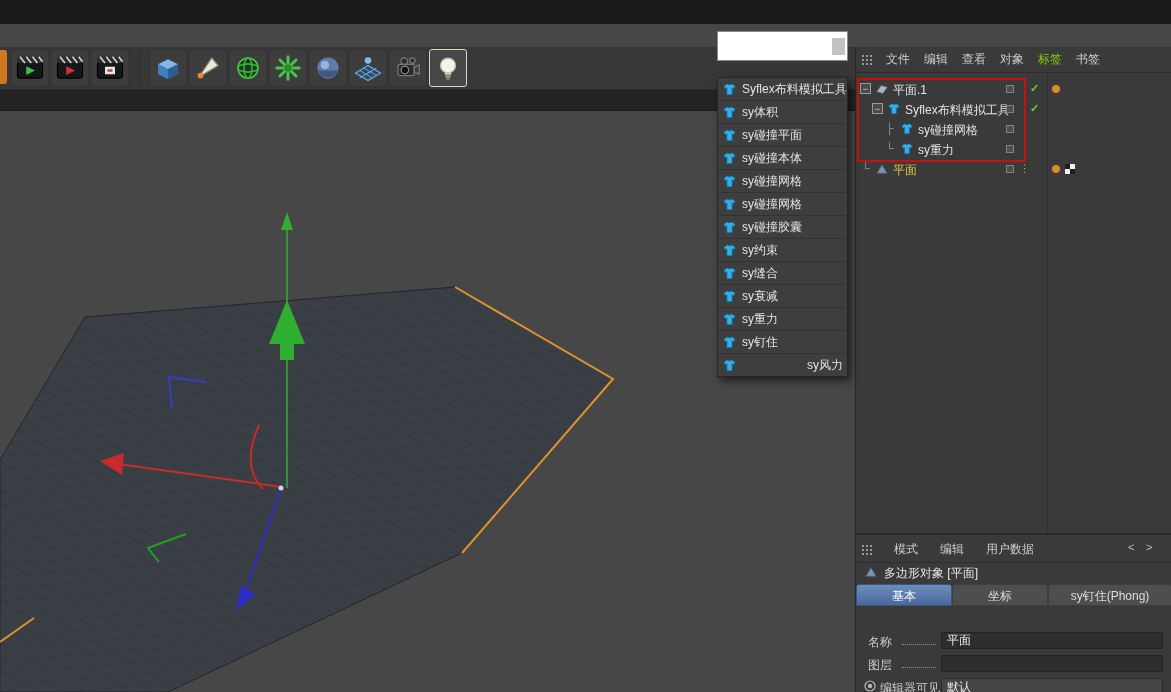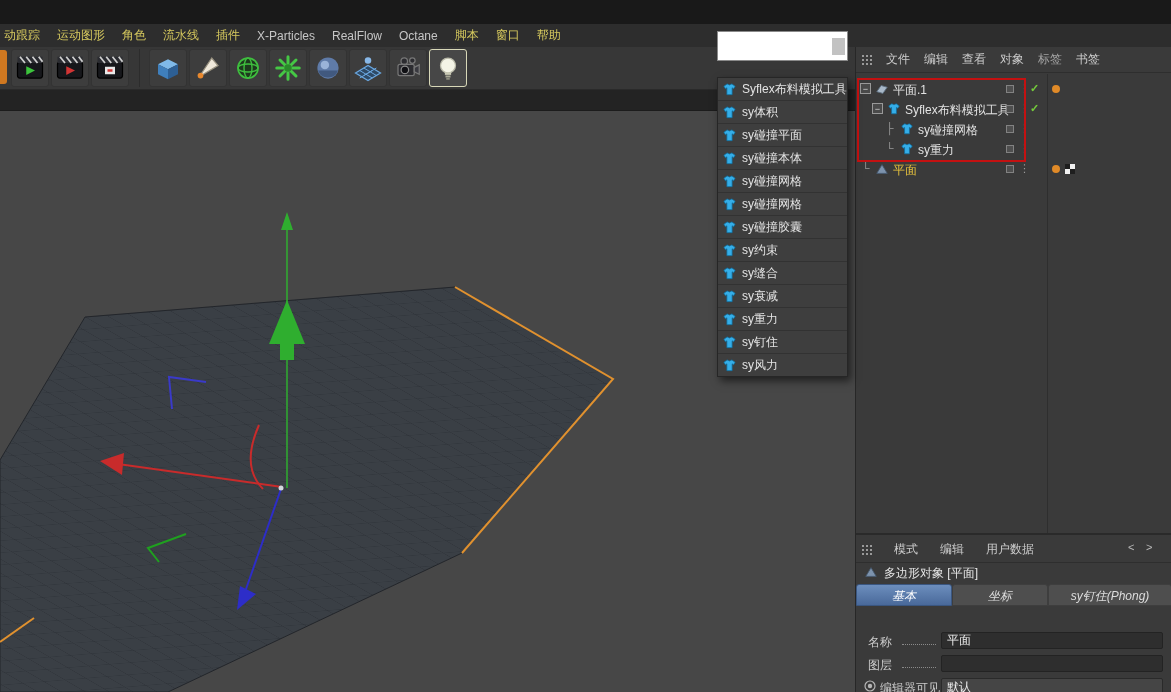--- a/index.html
+++ b/index.html
@@ -25,29 +25,29 @@
   #viewport{left:0;top:90px;width:855px;height:602px;}
 
   
   #dropdown{left:717px;top:31px;width:131px;z-index:40;}
   #dd-search{height:30px;background:#ffffff;border:1px solid #8a8a8a;display:flex;align-items:center;box-sizing:border-box;}
   #dd-search input{flex:1;min-width:0;border:none;outline:none;font-size:12px;background:transparent;padding:0 4px;color:#222;}
   #dd-thumb{width:13px;height:17px;background:#c2c2c2;margin-right:2px;}
   #dd-gap{height:16px;}
   #dd-list{background:#3e3e3e;border:1px solid #262626;box-shadow:3px 4px 8px rgba(0,0,0,.55);}
   .dd-item{height:22px;display:flex;align-items:center;gap:5px;padding:0 4px;border-bottom:1px solid #323232;font-size:12px;color:#e3e3e3;white-space:nowrap;overflow:hidden;}
-  .dd-item:last-child{border-bottom:none;}
+  .dd-item:last-child{border-bottom:none;justify-content:space-between;}
   .dd-item svg{width:15px;height:15px;flex:0 0 15px;}
 
   
   #rpanel{left:855px;top:47px;width:316px;height:645px;background:#3a3a3a;border-left:1px solid #272727;box-sizing:border-box;overflow:hidden;}
   #om-menu,#am-menu{position:absolute;left:0;width:316px;height:26px;display:flex;align-items:center;gap:14px;padding-left:6px;box-sizing:border-box;border-bottom:1px solid #2e2e2e;}
   #om-menu{top:0;}
   .pm{font-size:12px;color:#cccccc;white-space:nowrap;}
-  .pm.hl{color:#a3a3a3;}
+  .pm.hl{color:#84cc16;}
   .gridicon{width:10px;height:10px;}
 
   .trow{position:absolute;left:0;width:316px;height:20px;}
   .toggle{position:absolute;top:4px;width:11px;height:11px;border:1px solid #999;background:#4a4a4a;color:#ddd;font-size:9px;line-height:10px;text-align:center;box-sizing:border-box;}
   .ticon{position:absolute;top:3px;width:14px;height:14px;}
   .tlabel{position:absolute;top:3px;font-size:12px;color:#e2e2e2;white-space:nowrap;}
   .tlabel.yellow{color:#e8c33d;}
   .branch{position:absolute;top:3px;color:#9a9a9a;font-size:11px;}
   .sq{position:absolute;top:6px;width:8px;height:8px;border:1px solid #828282;background:#4f4f4f;box-sizing:border-box;}
   .vdots{position:absolute;top:3px;color:#9a9a9a;font-size:11px;}
@@ -57,21 +57,21 @@
   #red-box{position:absolute;left:1px;top:31px;width:165px;height:80px;border:2px solid #c41111;pointer-events:none;}
   #om-vdiv{position:absolute;left:191px;top:27px;width:1px;height:459px;background:#2e2e2e;}
 
   #am{position:absolute;left:0;top:486px;width:316px;height:159px;border-top:2px solid #2a2a2a;background:#3a3a3a;box-sizing:border-box;}
   #am-menu{top:2px;gap:22px;}
   .chev{position:absolute;top:6px;font-size:11px;color:#bbb;}
   #am-title{position:absolute;left:0;top:26px;width:316px;height:22px;}
   #am-title svg{position:absolute;left:8px;top:4px;width:14px;height:14px;}
   #am-title span{position:absolute;left:28px;top:4px;font-size:12px;color:#e6e6e6;white-space:nowrap;}
   #am-tabs{position:absolute;left:0;top:49px;width:316px;height:22px;display:flex;}
-  .tab{height:22px;line-height:22px;text-align:center;font-size:12px;color:#ddd;background:#4e4e4e;border:1px solid #3e3e3e;box-sizing:border-box;border-radius:3px 3px 0 0;font-style:italic;}
+  .tab{height:22px;line-height:22px;text-align:center;font-size:12px;color:#ddd;background:#4e4e4e;border:1px solid #3e3e3e;box-sizing:border-box;border-radius:3px 3px 0 0;}
   .tab.active{background:linear-gradient(#6c8ebd,#49699a);color:#fff;border-color:#3a5680;}
   #am-section{position:absolute;left:0;top:71px;width:316px;height:22px;line-height:22px;background:#454545;border-bottom:1px solid #323232;font-size:12px;color:#dedede;padding-left:8px;box-sizing:border-box;}
   .frow{position:absolute;left:0;width:316px;height:22px;}
   .fl{position:absolute;left:12px;top:4px;font-size:12px;color:#cccccc;white-space:nowrap;}
   .leader{position:absolute;left:46px;top:14px;width:34px;border-bottom:1px dotted #8a8a8a;}
   .fval{position:absolute;left:85px;top:2px;width:222px;height:17px;background:#2e2e2e;border:1px solid #232323;border-radius:2px;color:#ededed;font-size:12px;padding:0 5px;box-sizing:border-box;}
   .fbox{position:absolute;left:85px;top:2px;width:222px;height:17px;background:#454545;border:1px solid #2a2a2a;border-radius:2px;color:#ededed;font-size:12px;line-height:16px;padding:0 5px;box-sizing:border-box;}
   .radio{position:absolute;left:8px;top:4px;width:12px;height:12px;}
 </style>
 </head>
@@ -96,33 +96,20 @@
     <symbol id="gridmenu" viewBox="0 0 10 10">
       <path d="M0,0h2v2h-2z M4,0h2v2h-2z M8,0h2v2h-2z M0,4h2v2h-2z M4,4h2v2h-2z M8,4h2v2h-2z M0,8h2v2h-2z M4,8h2v2h-2z M8,8h2v2h-2z" fill="#9a9a9a"></path>
     </symbol>
   </defs>
 </svg>
 
 <div id="stage">
 
   <div class="abs" id="titlebar"></div>
 
-  <div class="abs" id="menubar">
-    <span class="mi">动跟踪</span>
-    <span class="mi">运动图形</span>
-    <span class="mi">角色</span>
-    <span class="mi">流水线</span>
-    <span class="mi">插件</span>
-    <span class="mi en">X-Particles</span>
-    <span class="mi en">RealFlow</span>
-    <span class="mi en">Octane</span>
-    <span class="mi">脚本</span>
-    <span class="mi">窗口</span>
-    <span class="mi">帮助</span>
-  </div>
 
   <div class="abs" id="toolbar">
     <div class="tbtn">
       <svg viewBox="0 0 24 24">
         <rect x="2" y="7" width="20" height="13" rx="2" fill="#16171b" stroke="#000"></rect>
         <rect x="2" y="3" width="20" height="5" fill="#2b2c31"></rect>
         <path d="M4,3 l4,5 M9,3 l4,5 M14,3 l4,5 M19,3 l3,4" stroke="#cfcfcf" stroke-width="1.4"></path>
         <polygon points="9,10.5 9,17.5 16,14" fill="#3cc43c"></polygon>
       </svg>
     </div>

